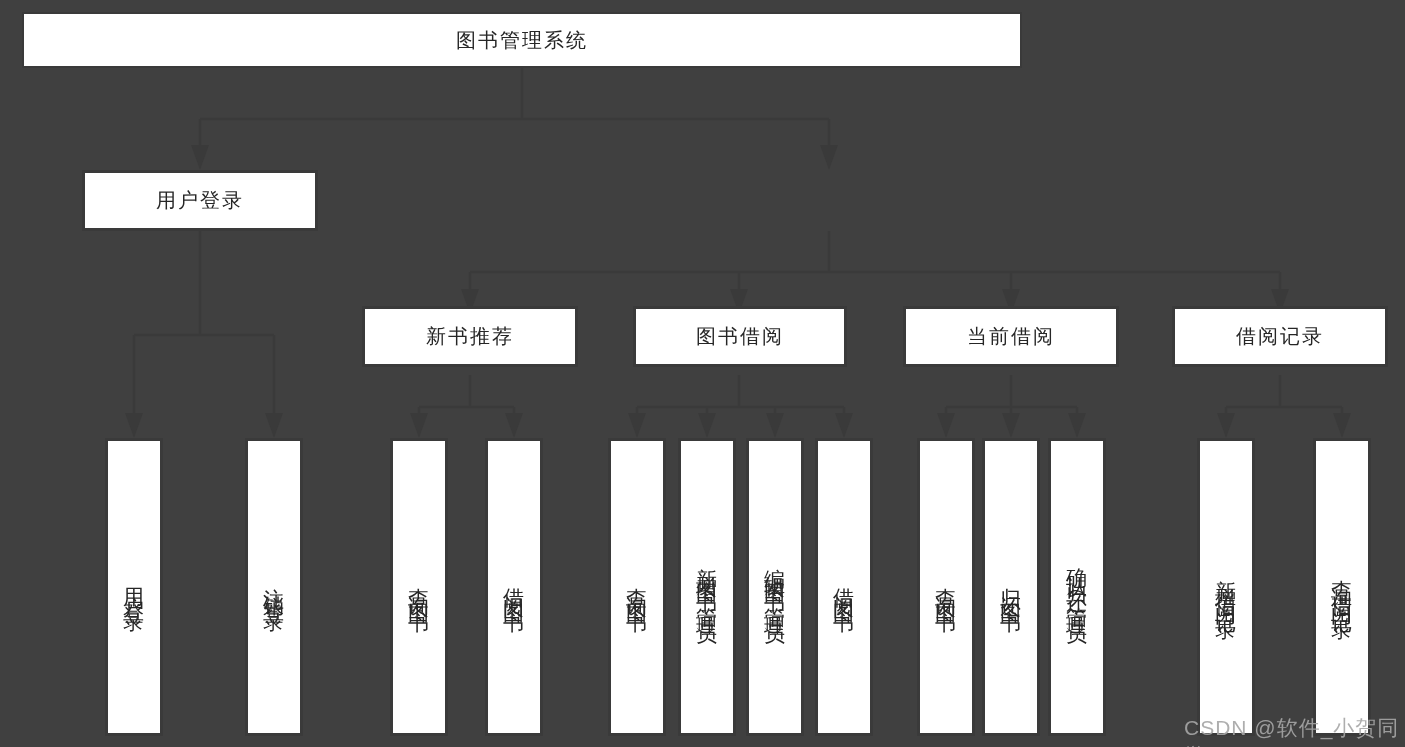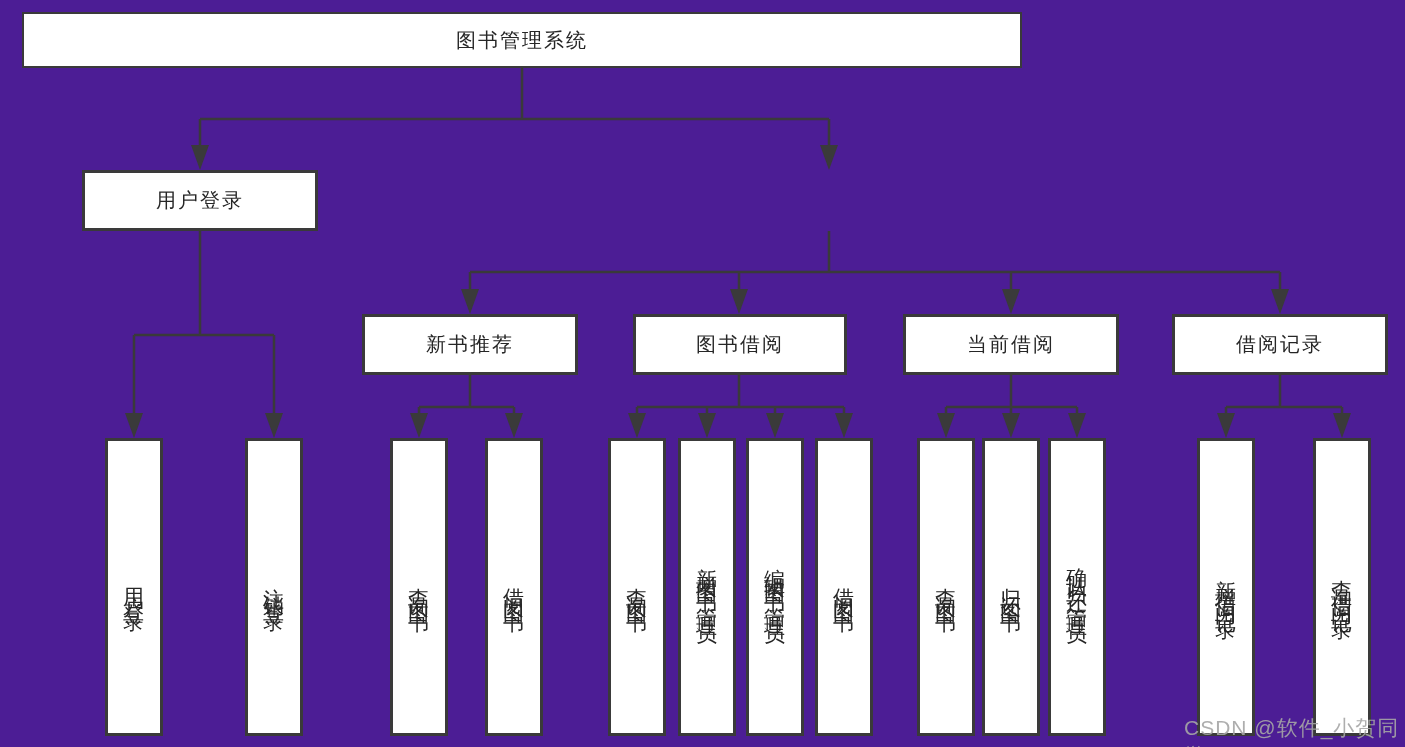--- a/index.html
+++ b/index.html
@@ -1,20 +1,20 @@
 <!DOCTYPE html>
 <html><head>
 <meta charset="utf-8">
 <style>
   html, body { margin: 0; padding: 0; background: #ffffff; }
   .canvas {
     position: relative;
     width: 1405px;
     height: 747px;
-    background: #4c1d95;
+    background: #404040;
     font-family: "Liberation Sans", sans-serif;
     overflow: hidden;
   }
   .connectors {
     position: absolute;
     left: 0; top: 0;
   }
   .box {
     position: absolute;
     background: #ffffff;
@@ -27,21 +27,21 @@
     font-size: 20px;
     letter-spacing: 2px;
     white-space: nowrap;
   }
   .root {
     left: 22px; top: 12px;
     width: 1000px; height: 56px;
     border-width: 2px;
   }
   .l2 { top: 170px; width: 236px; height: 61px; }
-  .l3 { top: 314px; width: 216px; height: 61px; }
+  .l3 { top: 306px; width: 216px; height: 61px; }
   .leaf {
     top: 438px;
     width: 58px; height: 298px;
     writing-mode: vertical-rl;
     text-orientation: mixed;
     font-size: 21px;
     letter-spacing: 8px;
     line-height: 1;
     white-space: normal;
   }

